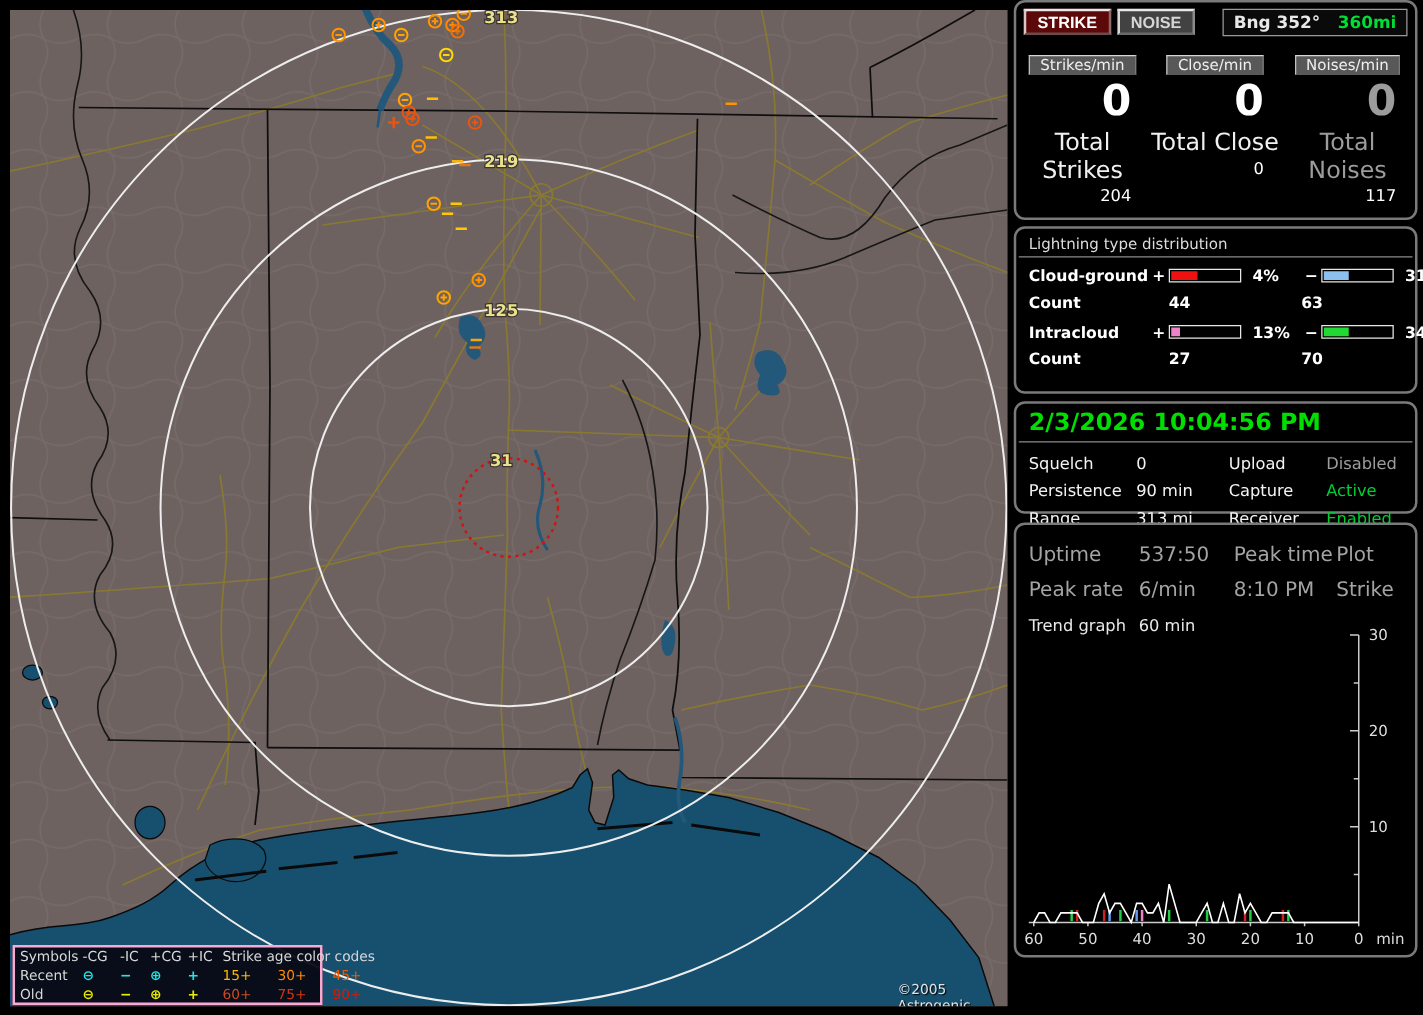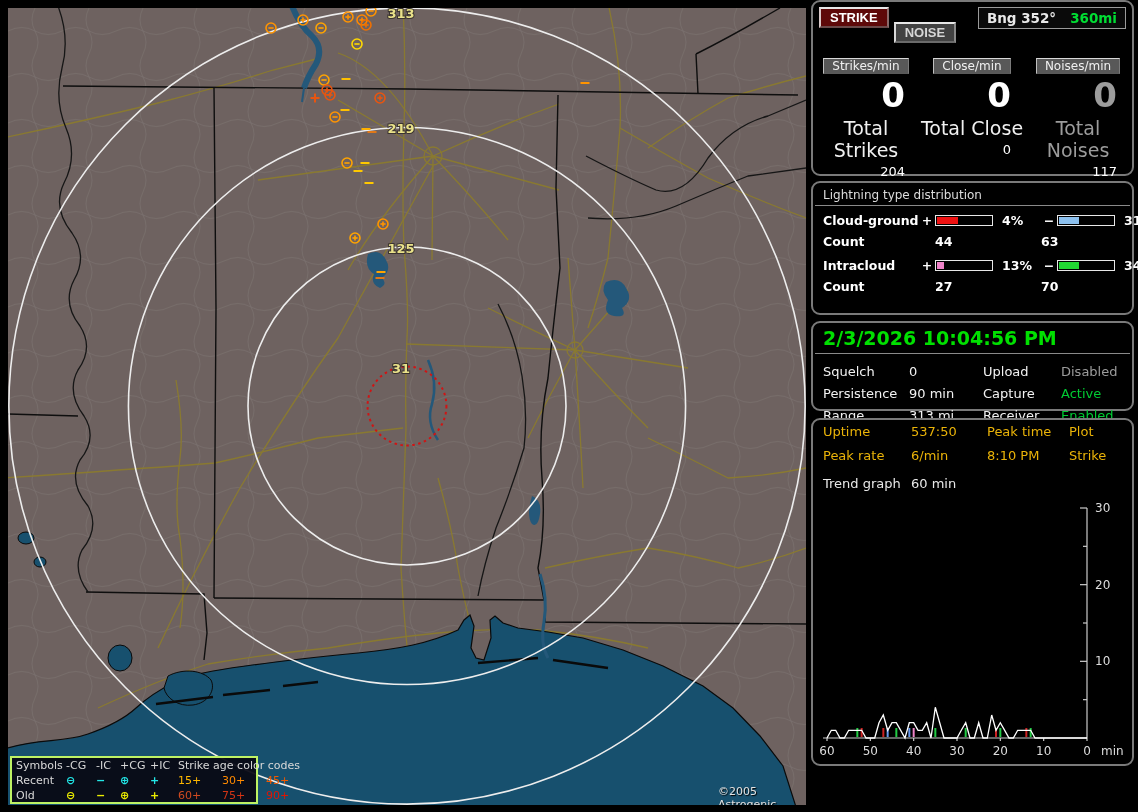--- a/index.html
+++ b/index.html
@@ -3,38 +3,38 @@
 <meta charset="utf-8">
 <style>
   html,body{margin:0;padding:0;background:#000;width:1138px;height:812px;overflow:hidden;
     font-family:"DejaVu Sans","Liberation Sans",sans-serif;}
   *{box-sizing:border-box;}
   
   #map-wrap{position:absolute;left:8px;top:8px;width:798px;height:797px;background:#6e6260;overflow:hidden;}
   #map-svg{position:absolute;left:0;top:0;}
   
   #map-legend{position:absolute;left:2px;top:748px;width:248px;height:48px;background:rgba(8,9,20,0.94);
-    border:2px solid #bef264;color:#d8d8d8;font-size:11px;line-height:14px;}
+    border:2px solid #f9a8d4;color:#d8d8d8;font-size:11px;line-height:14px;}
   .lg-grid{display:grid;grid-template-columns:50px 30px 24px 30px 28px 44px 44px 40px;padding:1px 2px 0 4px;}
   .lg-cell{white-space:nowrap;}
   .lg-age-title{grid-column:6/9;}
   .lg-sym{font-weight:bold;}
   #copyright{position:absolute;left:670px;top:777px;color:#e2e2e2;font-size:11px;text-shadow:1px 1px 1px #000;margin-left:40px;}
   
   #rpanel{position:absolute;left:811px;top:0;width:323px;color:#e8e8e8;}
   .pnl{background:#000;border:2px solid #7a7a7a;border-radius:9px;position:relative;}
   #pnl-counters{height:176px;margin-bottom:5px;}
   #pnl-dist{height:134px;margin-bottom:6px;}
   #pnl-clock{height:90px;margin-bottom:7px;}
   #pnl-info{height:348px;}
   
   .top-row{display:flex;align-items:flex-start;padding:5px 6px 0 6px;gap:5px;}
   .btn3d{font-size:13px;font-weight:bold;padding:1px 9px;border-style:solid;border-width:2px;cursor:pointer;}
   #btn-strike{background:#5e0909;color:#fff;border-color:#e8e8e8 #8a6a6a #6a4a4a #d8c8c8;}
-  #btn-noise{background:#424242;color:#d6d6d6;border-color:#e8e8e8 #8a8a8a #6a6a6a #d8d8d8;margin-top:15px;}
+  #btn-noise{background:#424242;color:#d6d6d6;border-color:#e8e8e8 #8a8a8a #6a6a6a #d8d8d8;}
   #bng-box{margin-left:auto;border:1px solid #9a9a9a;background:#0a0a0a;padding:2px 8px;font-size:13.5px;font-weight:bold;display:flex;gap:14px;justify-content:space-between;}
   #bng-range{color:#00dd33;}
   .cnt-row{display:flex;margin-top:12px;}
   .cnt-col{width:106px;text-align:center;}
   .cnt-btn{display:inline-block;font-size:12px;color:#f0f0f0;background:#585858;border:1px solid;border-color:#d8d8d8 #7a7a7a #5a5a5a #c0c0c0;padding:0 8px;}
   .cnt-val{font-size:34px;font-weight:bold;color:#fff;text-align:right;padding-right:14px;line-height:38px;margin-top:2px;}
   .cnt-total-label{font-size:19px;color:#f0f0f0;margin-top:3px;}
   .cnt-total-val{font-size:13px;color:#fff;text-align:right;padding-right:14px;margin-top:3px;}
   .dim{color:#9c9c9c !important;}
   
@@ -44,21 +44,21 @@
   .dist-label{font-weight:bold;color:#fff;}
   .dist-sign{font-weight:bold;color:#fff;text-align:center;}
   .bar{width:58px;height:11px;border:1px solid #e8e8e8;background:#000;position:relative;}
   .bar-fill{position:absolute;left:1px;top:1px;bottom:1px;}
   .dist-pct{font-weight:bold;color:#fff;padding-left:5px;}
   .count-row{display:grid;grid-template-columns:96px 16px 106px 122px;padding:6px 0 9px 10px;font-size:12.5px;font-weight:bold;color:#fff;}
   
   #clock-text{font-size:19px;font-weight:bold;color:#00e000;padding:4px 8px 4px 8px;border-bottom:1px solid #8a8a8a;margin:0 2px;}
   .status-grid{display:grid;grid-template-columns:86px 74px 78px auto;font-size:13px;row-gap:7px;padding:10px 8px 0 10px;color:#f2f2f2;}
   
-  .info-grid{display:grid;grid-template-columns:88px 76px 82px auto;font-size:13px;row-gap:9px;padding:4px 8px 0 10px;color:#eab308;}
+  .info-grid{display:grid;grid-template-columns:88px 76px 82px auto;font-size:16px;row-gap:9px;padding:14px 8px 0 10px;color:#a3a3a3;}
   .trend-row{display:grid;grid-template-columns:88px auto;font-size:13px;padding:13px 8px 0 10px;color:#e8e8e8;}
   #trend-graph{position:absolute;left:2px;bottom:0px;}
 </style>
 </head>
 <body>
 
 <div id="map-wrap">
   <svg id="map-svg" width="798" height="797" viewBox="0 0 798 797">
     <defs>
       <pattern id="county" width="54" height="46" patternUnits="userSpaceOnUse">

